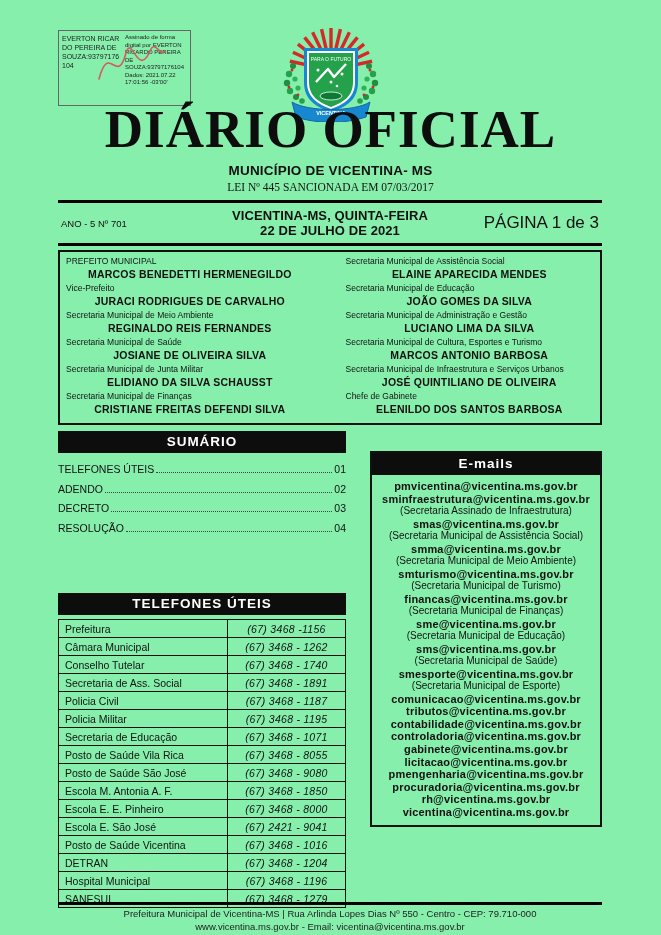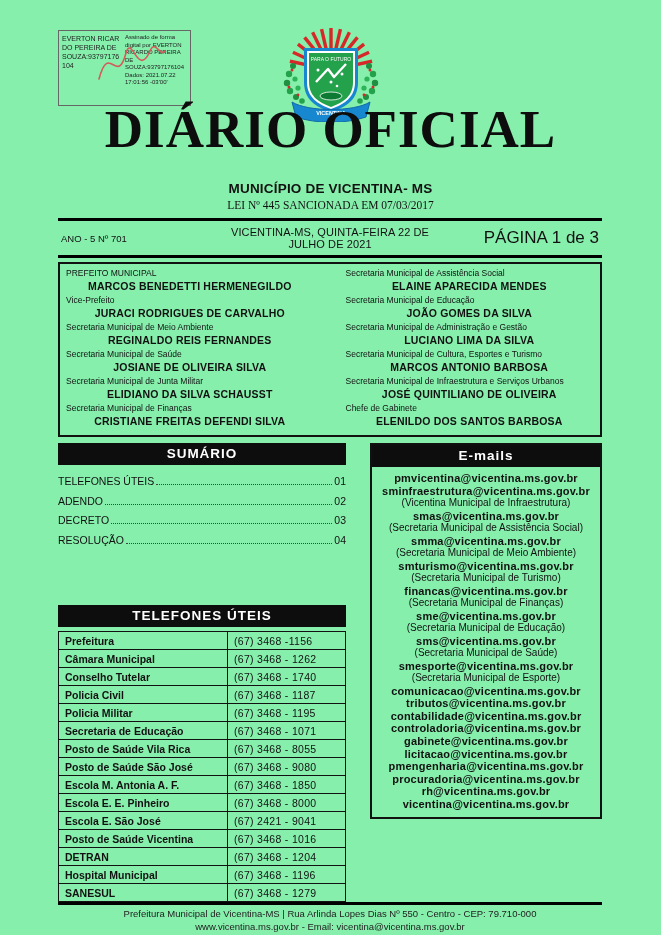--- a/index.html
+++ b/index.html
@@ -20,55 +20,55 @@
   .sig-squiggle { position:absolute; left:34px; top:4px; width:76px; height:58px; pointer-events:none; }
   
   .coat { position:absolute; left:50%; transform:translateX(-50%); top:22px; width:110px; height:100px; }
   
   .masthead { padding-top:100px; text-align:center; }
   .mast-title {
     font-family:"Liberation Serif", serif; font-weight:bold;
     font-size:53px; line-height:58px; letter-spacing:1px; color:#0d0d0d;
     position:relative; z-index:2;
   }
-  .mast-sub { margin-top:23px; font-size:13.5px; font-weight:bold; letter-spacing:0.2px; }
+  .mast-sub { margin-top:5px; font-size:13.5px; font-weight:bold; letter-spacing:0.2px; }
   .mast-law { margin-top:3px; font-family:"Liberation Serif", serif; font-size:11.5px; }
   
   .meta {
     margin:7px 59px 0 58px; border-top:3px solid #000; border-bottom:3px solid #000;
     display:flex; align-items:center; padding:5px 3px;gap:45px;
   }
   .meta-edition { font-size:9.5px; width:120px; text-align:left; }
-  .meta-date { flex:1; text-align:center; font-size:11px; font-weight:normal; letter-spacing:0.1px; }
+  .meta-date { flex:1; text-align:center; font-size:13px; font-weight:bold; letter-spacing:0.1px; }
   .meta-page { width:120px; text-align:right; font-size:17px; }
   
   .officials {
     margin:4px 59px 0 58px; border:2px solid #111;
     display:grid; grid-template-columns:1fr 1fr; column-gap:32px;
     padding:3px 7px 6px 6px;
   }
   .entry .role { font-size:8.5px; line-height:12px; text-align:left; }
   .entry .oname { font-size:10.5px; font-weight:bold; text-align:center; line-height:15px; letter-spacing:0.2px; }
   
   .columns { margin:6px 59px 0 58px; display:flex; gap:24px; align-items:flex-start; }
   .col-left { width:288px; }
-  .col-right { flex:1; }
+  .col-right { flex:1;margin-top:20px; }
   .bar {
     background:#0d0d0d; color:#fff; font-weight:bold; text-align:center;
     font-size:13.5px; letter-spacing:1px; padding:3px 0 4px;
   }
   .toc { margin-top:7px; }
   .toc-item { display:flex; align-items:baseline; font-size:10.5px; line-height:19.5px; }
   .toc-dots { flex:1; border-bottom:1.5px dotted #444; margin:0 2px 3px 2px; }
   
   .phones { margin-top:55px; }
   .phone-table { width:100%; border-collapse:collapse; margin-top:4px; }
   .phone-table td { border:1.7px solid #111; padding:2.5px 6px; font-size:10.5px; }
-  .phone-table td.pname { font-weight:bold;margin-top:29px; }
-  .phone-table td.pnum { text-align:left; width:118px; letter-spacing:0.3px; }
+  .phone-table td.pname { font-weight:normal;margin-top:29px; }
+  .phone-table td.pnum { font-style:italic; text-align:center; width:118px; letter-spacing:0.3px; }
   
   .emails-box { border:2.5px solid #111; }
   .emails-body { padding:5px 10px 6px; text-align:center; }
   .email-addr { font-size:11px; font-weight:bold; line-height:12.6px; letter-spacing:0.2px; }
   .email-label { font-size:10px; line-height:12.4px; }
   
   .footer {
     position:absolute; left:58px; right:59px; top:902px;
     border-top:3px solid #000; text-align:center;
     font-size:9.5px; line-height:12.5px; padding-top:3px; color:#222;
@@ -275,20 +275,24 @@
               </tr>
               <tr>
                 <td class="pname">Câmara Municipal</td>
                 <td class="pnum">(67) 3468 - 1262</td>
               </tr>
               <tr>
                 <td class="pname">Conselho Tutelar</td>
                 <td class="pnum">(67) 3468 - 1740</td>
               </tr>
               <tr>
+                <td class="pname">Secretaria de Ass. Social</td>
+                <td class="pnum">(67) 3468 - 1891</td>
+              </tr>
+              <tr>
                 <td class="pname">Policia Civil</td>
                 <td class="pnum">(67) 3468 - 1187</td>
               </tr>
               <tr>
                 <td class="pname">Policia Militar</td>
                 <td class="pnum">(67) 3468 - 1195</td>
               </tr>
               <tr>
                 <td class="pname">Secretaria de Educação</td>
                 <td class="pnum">(67) 3468 - 1071</td>
@@ -332,21 +336,21 @@
             </tbody>
         </table>
       </div>
     </div>
     <div class="col-right">
       <div class="emails-box">
         <div class="bar">E-mails</div>
         <div class="emails-body">
             <div class="email-addr">pmvicentina@vicentina.ms.gov.br</div>
             <div class="email-addr">sminfraestrutura@vicentina.ms.gov.br</div>
-            <div class="email-label">(Vicentina Municipal de Infraestrutura)</div>
+            <div class="email-label">(Secretaria Assinado de Infraestrutura)</div>
             <div class="email-addr">smas@vicentina.ms.gov.br</div>
             <div class="email-label">(Secretaria Municipal de Assistência Social)</div>
             <div class="email-addr">smma@vicentina.ms.gov.br</div>
             <div class="email-label">(Secretaria Municipal de Meio Ambiente)</div>
             <div class="email-addr">smturismo@vicentina.ms.gov.br</div>
             <div class="email-label">(Secretaria Municipal de Turismo)</div>
             <div class="email-addr">financas@vicentina.ms.gov.br</div>
             <div class="email-label">(Secretaria Municipal de Finanças)</div>
             <div class="email-addr">sme@vicentina.ms.gov.br</div>
             <div class="email-label">(Secretaria Municipal de Educação)</div>

